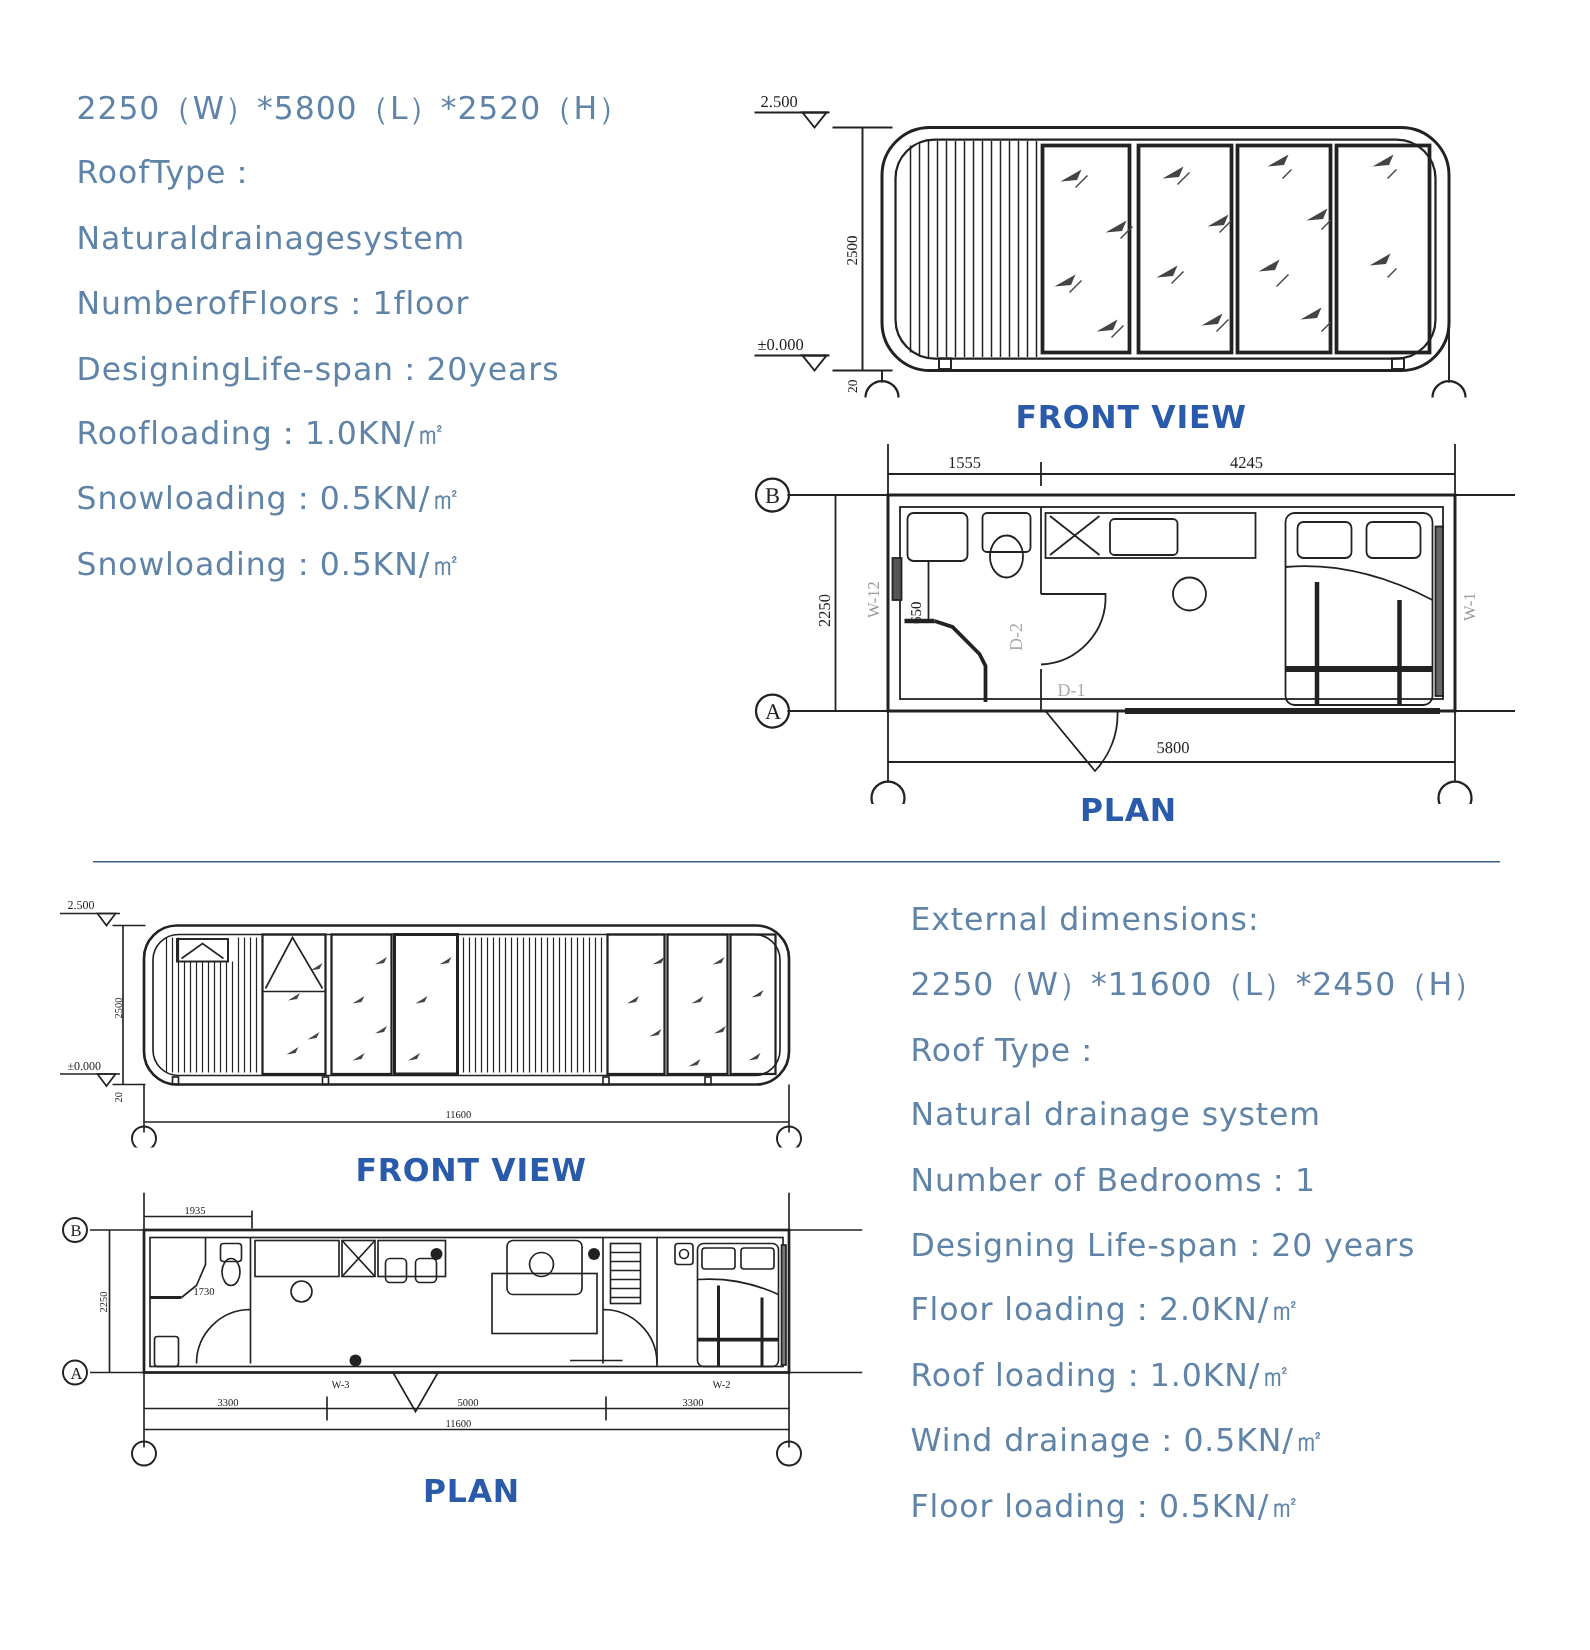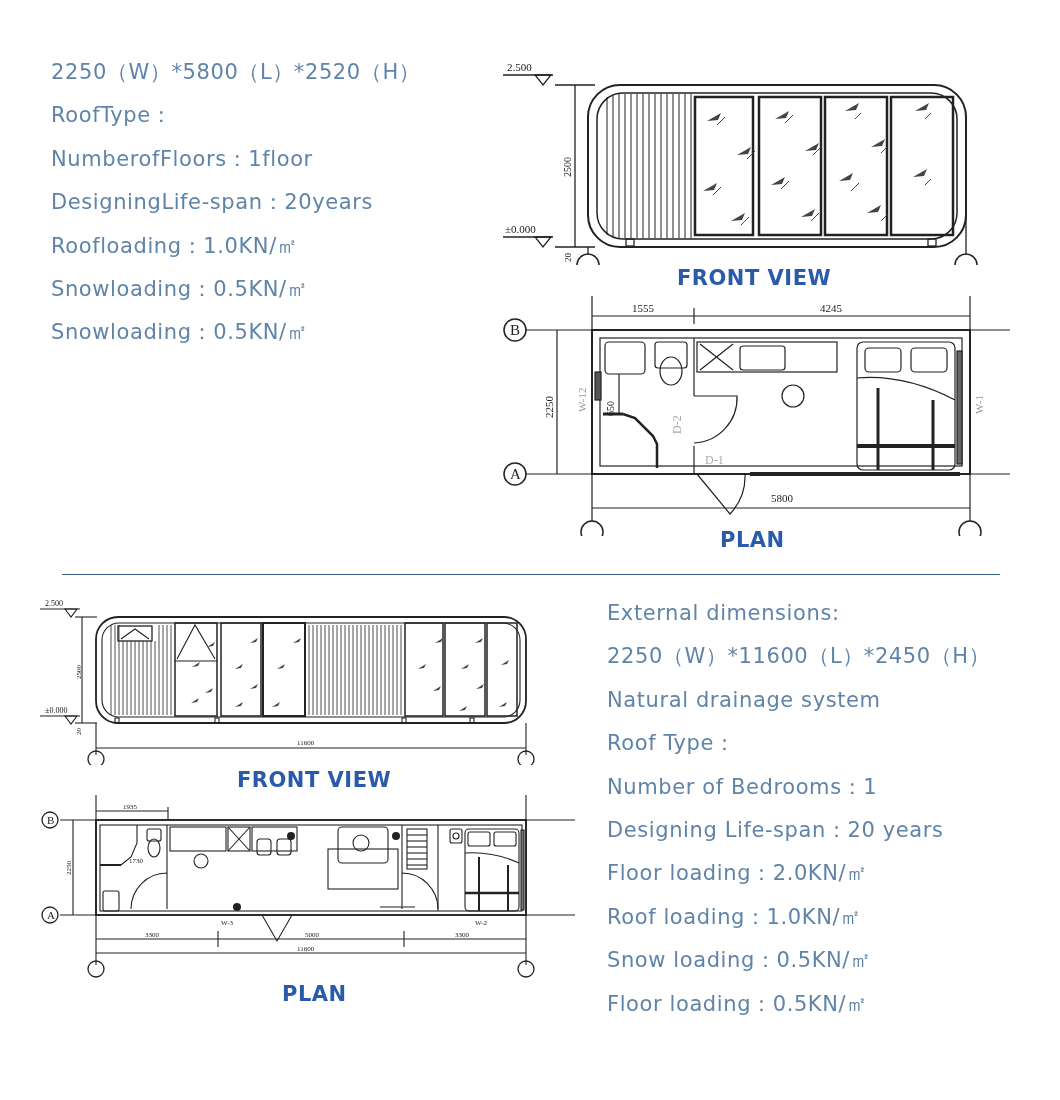--- a/index.html
+++ b/index.html
@@ -12,20 +12,21 @@
   .draw{position:absolute;}
   .title{position:absolute;font-family:"DejaVu Sans","Liberation Sans",sans-serif;font-weight:bold;color:#2a5bab;font-size:21px;letter-spacing:0.5px;text-align:right;}
   svg text{font-family:"Liberation Serif","DejaVu Serif",serif;}
 </style>
 </head>
 <body>
 
 <div id="spec1" class="spec">
   <div>2250（W）*5800（L）*2520（H）</div>
   <div>RoofType：</div>
+  <div>Naturaldrainagesystem</div>
   <div>NumberofFloors：1floor</div>
   <div>DesigningLife-span：20years</div>
   <div>Roofloading：1.0KN/㎡</div>
   <div>Snowloading：0.5KN/㎡</div>
   <div>Snowloading：0.5KN/㎡</div>
 </div>
 
 <svg class="draw" style="left:495px;top:55px;" width="520" height="210" viewBox="0 0 520 210">
   <g stroke="#222" fill="none" stroke-width="1.3">
 
@@ -367,21 +368,21 @@
   <text x="12" y="124" font-size="11" fill="#222">A</text>
   <text x="0" y="0" font-size="7" fill="#222" transform="translate(36 80) rotate(-90)">2250</text>
   <text x="186" y="130" font-size="7" fill="#222">W-3</text>
   <text x="440" y="130" font-size="7" fill="#222">W-2</text>
 </svg>
 <div class="title" style="left:282px;top:982px;">PLAN</div>
 
 <div id="spec2" class="spec">
   <div>External dimensions:</div>
   <div>2250（W）*11600（L）*2450（H）</div>
+  <div>Roof Type：</div>
   <div>Natural drainage system</div>
-  <div>Roof Type：</div>
   <div>Number of Bedrooms：1</div>
   <div>Designing Life-span：20 years</div>
   <div>Floor loading：2.0KN/㎡</div>
   <div>Roof loading：1.0KN/㎡</div>
-  <div>Snow loading：0.5KN/㎡</div>
+  <div>Wind drainage：0.5KN/㎡</div>
   <div>Floor loading：0.5KN/㎡</div>
 </div>
 
 </body></html>

